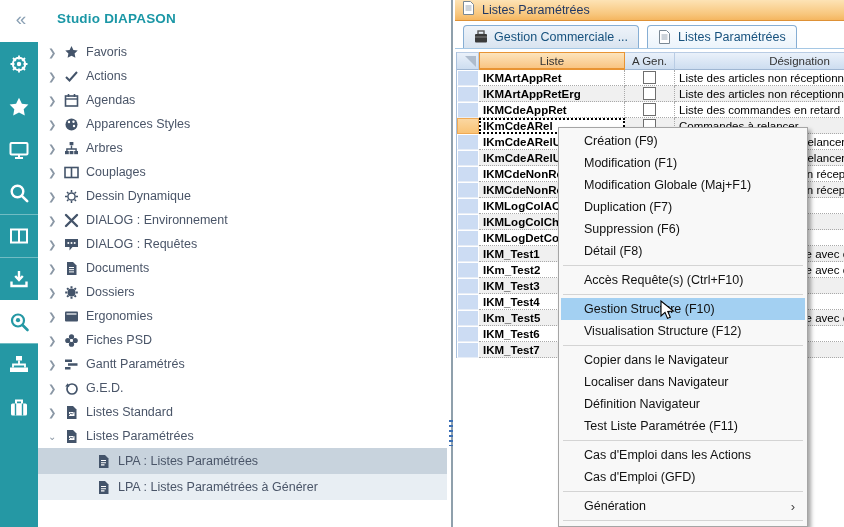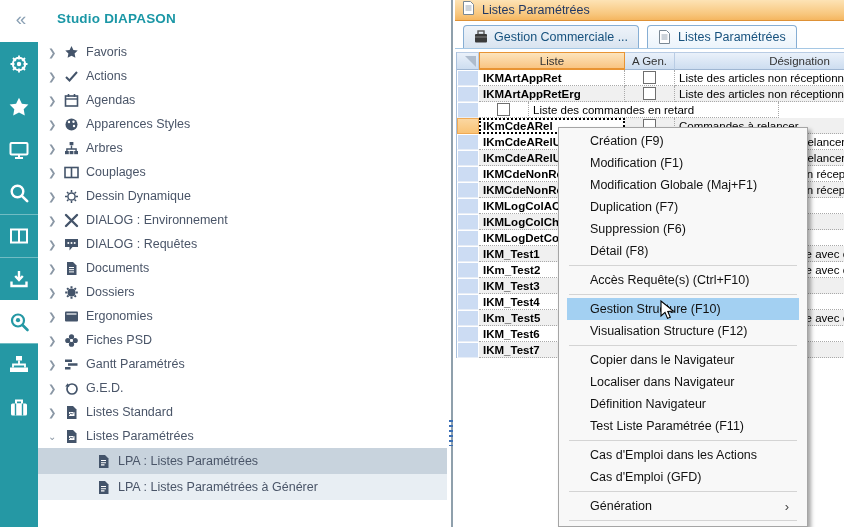--- a/index.html
+++ b/index.html
@@ -106,21 +106,21 @@
   .grid-row.rowsel .c-liste{
     border:2px dotted #000;background:#fff;padding-left:2px;
   }
   .cb{
     width:13px;height:13px;background:#fff;border:1px solid #6e6e6e;box-sizing:border-box;
   }
   
   .ctx-menu{
     position:absolute;left:558px;top:127px;width:250px;z-index:10;
     background:#f8f8f8;border:1px solid #a5a5a5;box-sizing:border-box;
-    box-shadow:3px 3px 4px rgba(0,0,0,.35);padding:2px 8px;
+    box-shadow:3px 3px 4px rgba(0,0,0,.35);padding:2px 2px;
   }
   .ctx-item{
     height:22px;display:flex;align-items:center;padding:0 12px 0 23px;
     font-size:12.5px;color:#111;cursor:default;position:relative;white-space:nowrap;
   }
   .ctx-item.hl{background:#a3d0f2;}
   .ctx-sep{border-top:1px solid #d4d4d4;margin:3px 2px;}
   .ctx-arrow{position:absolute;right:10px;font-size:13px;color:#444;}
   .cursor{position:absolute;left:660px;top:300px;z-index:20;pointer-events:none;}
 </style>
@@ -470,20 +470,21 @@
     <div class="grid-row alt">
       <div class="sel-cell"></div>
       <div class="cell c-liste">IKMArtAppRetErg</div>
       <div class="cell c-agen">
         <span class="cb"></span>
       </div>
       <div class="cell c-des">Liste des articles non réceptionnées</div>
     </div>
     <div class="grid-row">
       <div class="sel-cell"></div>
+      <div class="cell c-liste">IKMCdeAppRet</div>
       <div class="cell c-agen">
         <span class="cb"></span>
       </div>
       <div class="cell c-des">Liste des commandes en retard</div>
     </div>
     <div class="grid-row alt rowsel">
       <div class="sel-cell"></div>
       <div class="cell c-liste">IKmCdeARel</div>
       <div class="cell c-agen">
         <span class="cb"></span>

